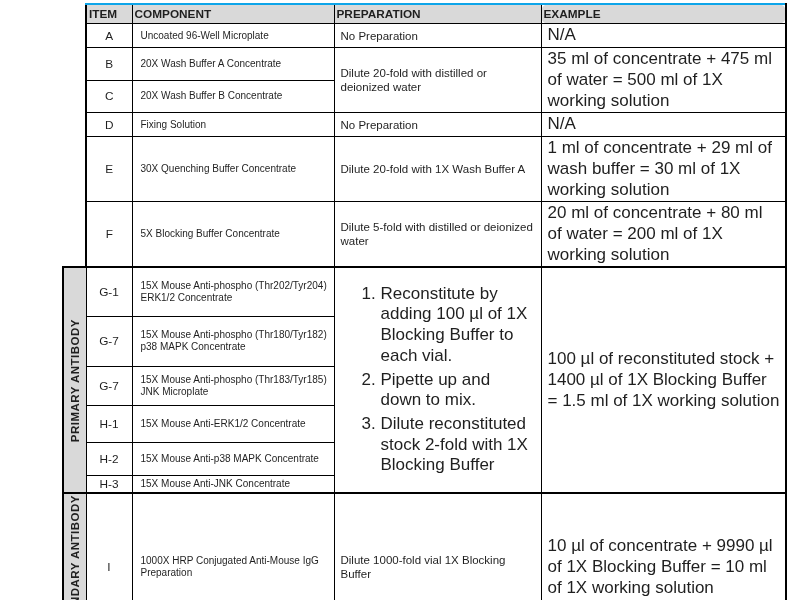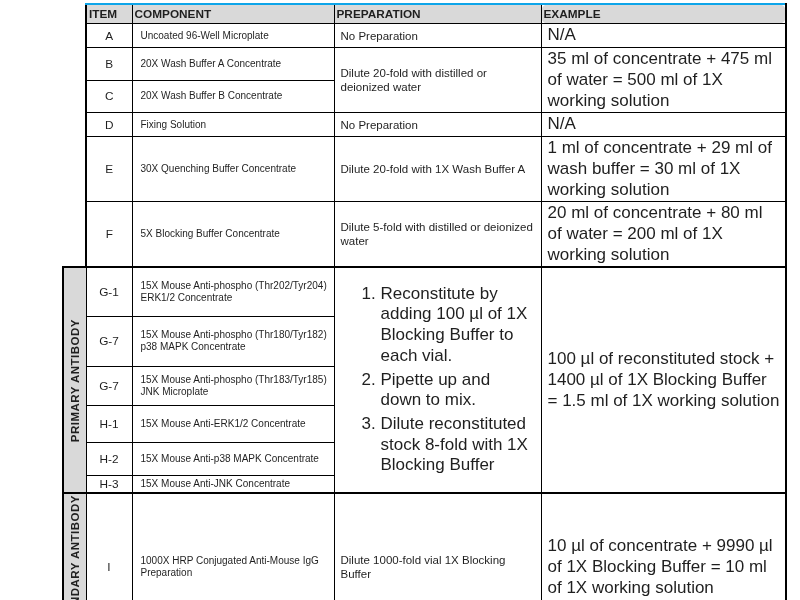--- a/index.html
+++ b/index.html
@@ -165,21 +165,21 @@
     <tr style="height:49px" class="sec-top">
       <td class="group" rowspan="6">
         <div class="vlabel">PRIMARY ANTIBODY</div>
       </td>
       <td class="item">G-1</td>
       <td class="comp">15X Mouse Anti-phospho (Thr202/Tyr204) ERK1/2 Concentrate</td>
       <td class="prep" rowspan="6">
         <ol class="steps">
           <li>Reconstitute by adding 100 µl of 1X Blocking Buffer to each vial.</li>
           <li>Pipette up and down to mix.</li>
-          <li>Dilute reconstituted stock 8-fold with 1X Blocking Buffer</li>
+          <li>Dilute reconstituted stock 2-fold with 1X Blocking Buffer</li>
         </ol>
       </td>
       <td class="ex edge-r" rowspan="6">100 µl of reconstituted stock + 1400 µl of 1X Blocking Buffer = 1.5 ml of 1X working solution</td>
     </tr>
     <tr style="height:50px">
       <td class="item">G-7</td>
       <td class="comp">15X Mouse Anti-phospho (Thr180/Tyr182) p38 MAPK Concentrate</td>
     </tr>
     <tr style="height:39px">
       <td class="item">G-7</td>

